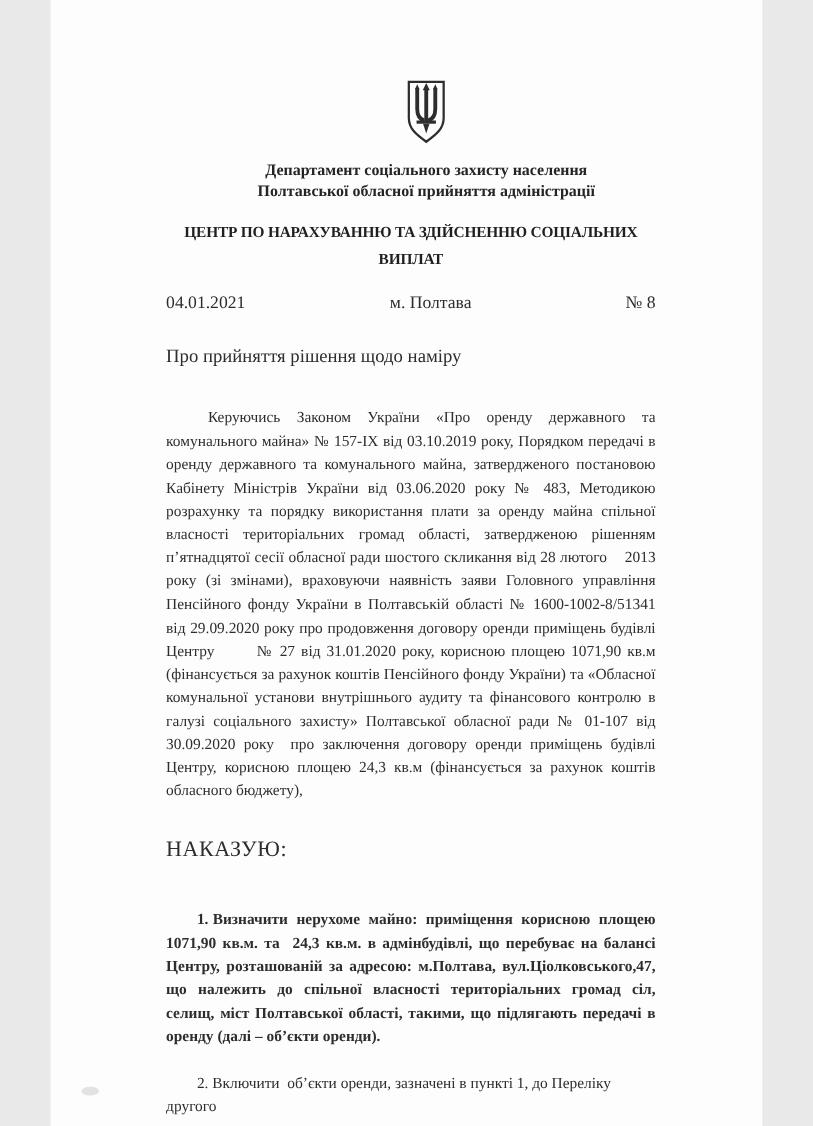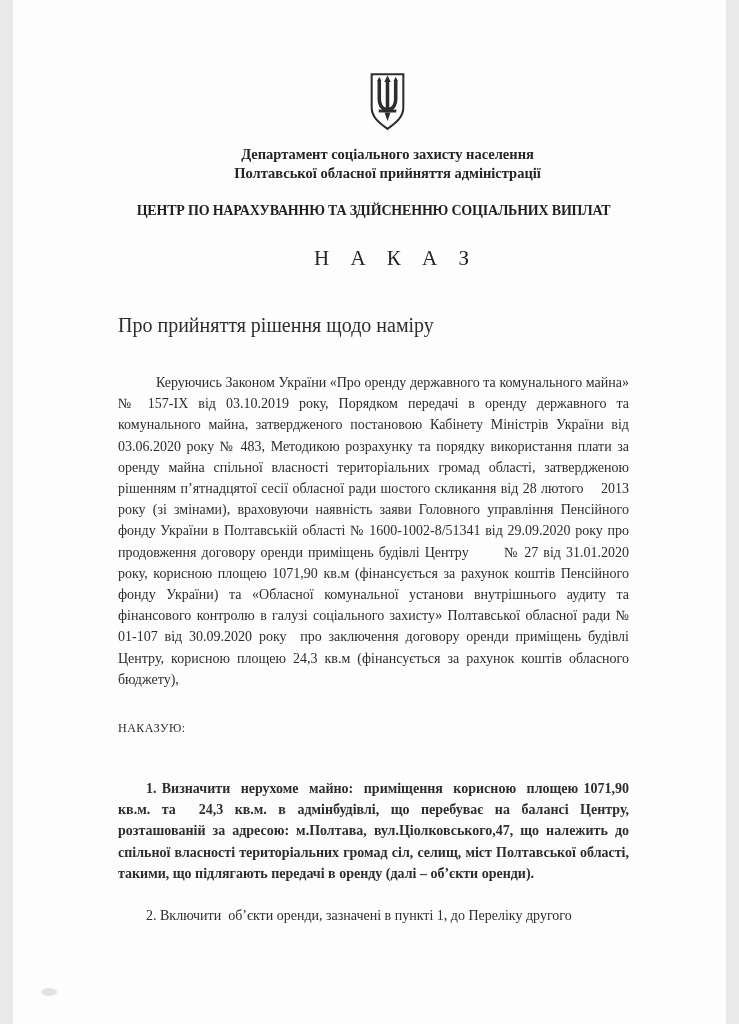--- a/index.html
+++ b/index.html
@@ -1,18 +1,18 @@
 <!DOCTYPE html>
 <html lang="uk"><head>
 <meta charset="utf-8">
 <style>
   html, body { margin: 0; padding: 0; background: #e9e9e9; }
   .page {
     position: relative;
-    width: 713px;
+    width: 647px;
     height: 1024px;
     margin: 0 auto;
     background: #fdfdfd;
     overflow: hidden;
     color: #2d2d2d;
     font-family: "Liberation Serif", "DejaVu Serif", serif;
   }
   .content {
     position: absolute;
     left: 105px;
@@ -53,36 +53,36 @@
   .meta-row {
     margin-top: 18px;
     display: flex;
     align-items: baseline;
     font-size: 16px;
   }
   .meta-row .side { flex: 1; }
   .meta-row .right { text-align: right; }
   .meta-city { transform: translateX(18px); }
   .subject {
-    margin-top: 44px;
-    font-size: 20px;
+    margin-top: 28px;
+    font-size: 17px;
     line-height: 21px;
   }
   .body-text {
     font-size: 14px;
     line-height: 21.2px;
     text-align: justify;
   }
   .preamble {
     margin: 36px 0 0 0;
     text-indent: 38px;
   }
   .order-word {
     margin: 31px 0 0 0;
-    font-size: 12px;
+    font-size: 20px;
     letter-spacing: 0.5px;
   }
   .item-1 {
     margin: 42px 0 0 0;
     text-indent: 28px;
     font-weight: bold;
   }
   .item-2 {
     margin: 21px 0 0 0;
     text-indent: 28px;
@@ -119,22 +119,26 @@
         <rect x="23" y="64" width="30" height="5" fill="#2d2d2d"></rect>
         <path d="M33 69 L38 84 L43 69 Z" fill="#2d2d2d"></path>
       </svg>
     </div>
 
     <div class="dept dept-block">Департамент соціального захисту населення</div>
     <div class="dept">Полтавської обласної прийняття адміністрації</div>
 
     <div class="org org-block">ЦЕНТР ПО НАРАХУВАННЮ ТА ЗДІЙСНЕННЮ СОЦІАЛЬНИХ ВИПЛАТ</div>
 
-    <div class="doc-type">Н А К А З</div>
 
+    <div class="meta-row">
+      <span class="side">04.01.2021</span>
+      <span class="meta-city">м. Полтава</span>
+      <span class="side right">№ 8</span>
+    </div>
 
     <div class="subject">
       <div>Про прийняття рішення щодо наміру</div>
     </div>
 
     <p class="body-text preamble">Керуючись Законом України «Про оренду державного та комунального майна» № 157-ІХ від 03.10.2019 року, Порядком передачі в оренду державного та комунального майна, затвердженого постановою Кабінету Міністрів України від 03.06.2020 року № 483, Методикою розрахунку та порядку використання плати за оренду майна спільної власності територіальних громад області, затвердженою рішенням п’ятнадцятої сесії обласної ради шостого скликання від 28 лютого&nbsp;&nbsp;&nbsp; 2013 року (зі змінами), враховуючи наявність заяви Головного управління Пенсійного фонду України в Полтавській області № 1600-1002-8/51341 від 29.09.2020 року про продовження договору оренди приміщень будівлі Центру&nbsp;&nbsp;&nbsp;&nbsp;&nbsp;&nbsp; № 27 від 31.01.2020 року, корисною площею 1071,90 кв.м (фінансується за рахунок коштів Пенсійного фонду України) та «Обласної комунальної установи внутрішнього аудиту та фінансового контролю в галузі соціального захисту» Полтавської обласної ради № 01-107 від 30.09.2020 року&nbsp; про заключення договору оренди приміщень будівлі Центру, корисною площею 24,3 кв.м (фінансується за рахунок коштів обласного бюджету),</p>
 
     <p class="order-word">НАКАЗУЮ:</p>
 
     <p class="body-text item-1">1. Визначити&nbsp; нерухоме&nbsp; майно:&nbsp; приміщення&nbsp; корисною&nbsp; площею 1071,90 кв.м. та&nbsp; 24,3 кв.м. в адмінбудівлі, що перебуває на балансі Центру, розташованій за адресою: м.Полтава, вул.Ціолковського,47, що належить до спільної власності територіальних громад сіл, селищ, міст Полтавської області, такими, що підлягають передачі в оренду (далі – об’єкти оренди).</p>

